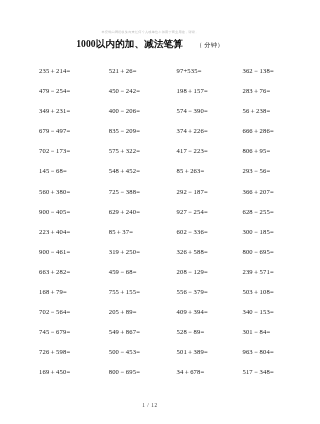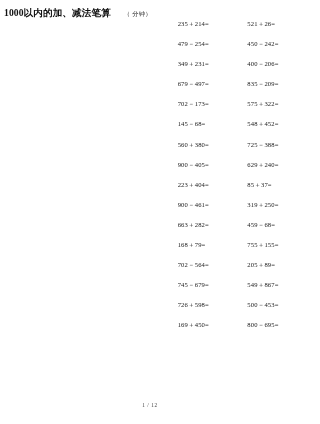--- a/index.html
+++ b/index.html
@@ -13,24 +13,24 @@
     overflow: hidden;
     font-family: "Liberation Serif", "DejaVu Serif", serif;
     color: #1a1a1a;
     position: relative;
   }
 
   .page {
     width: 300px;
     height: 424px;
     box-sizing: border-box;
-    padding: 4px;
+    padding: 13px;
     position: relative;
     display: flex;
-    flex-direction: row;
+    flex-direction: column;
   }
 
   
   .subheader {
     text-align: center;
     font-size: 3.1px;
     line-height: 4px;
     letter-spacing: 0.25px;
     color: #b9b9b9;
     margin-top: 17px;

